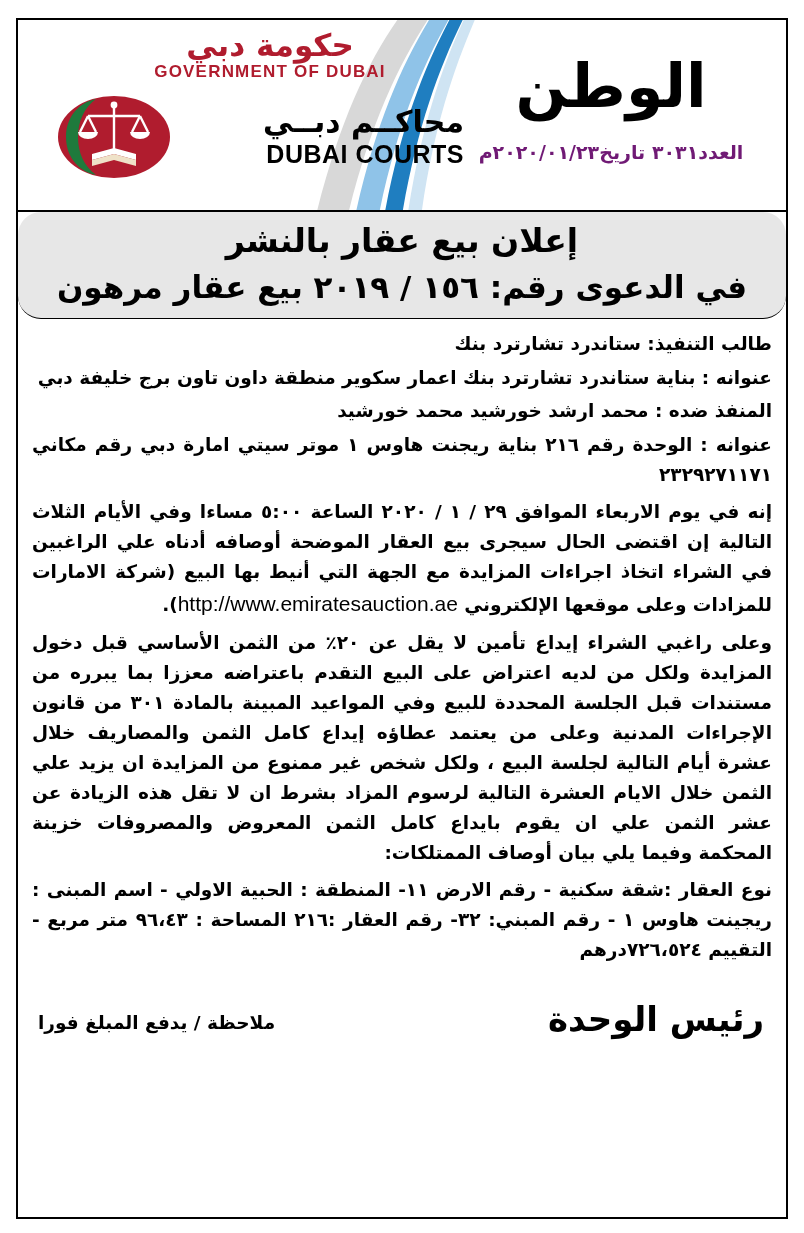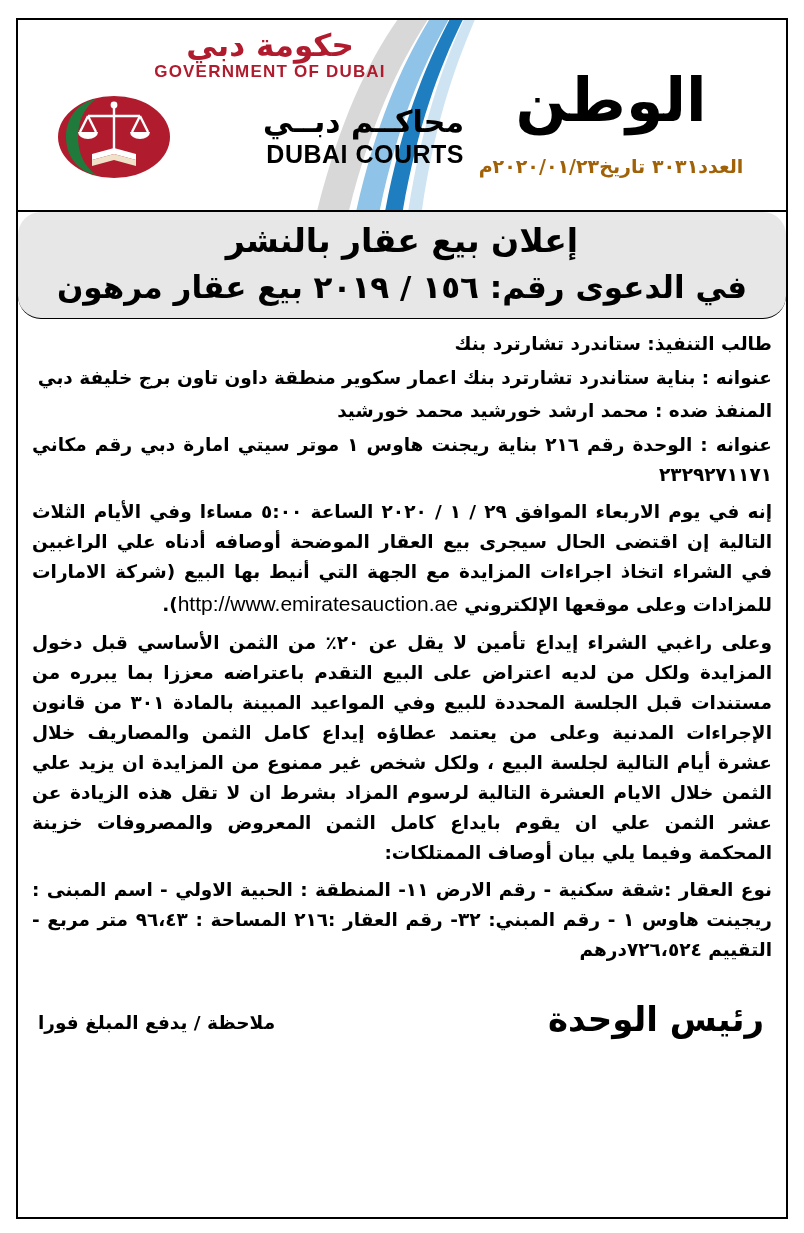--- a/index.html
+++ b/index.html
@@ -47,41 +47,41 @@
     left: 252px;
     top: -30px;
     width: 230px;
     height: 250px;
     overflow: hidden;
     pointer-events: none;
   }
   .masthead-left {
     position: absolute;
     right: 10px;
-    top: 20px;
+    top: 6px;
     width: 330px;
     text-align: center;
   }
   .paper-name {
     font-family: "DejaVu Sans", sans-serif;
     direction: rtl;
     font-size: 60px;
     font-weight: bold;
     line-height: 1.15;
     letter-spacing: -1px;
     color: #000000;
     margin-top: 26px;
   }
   .issue-line {
     direction: rtl;
     font-family: "DejaVu Sans", sans-serif;
     font-size: 19px;
     font-weight: bold;
     margin-top: 20px;
-    color: #a16207;
+    color: #701a75;
   }
 
   .masthead-right {
     position: absolute;
     left: 16px;
     top: 8px;
     width: 430px;
   }
   .gov-block {
     text-align: center;

